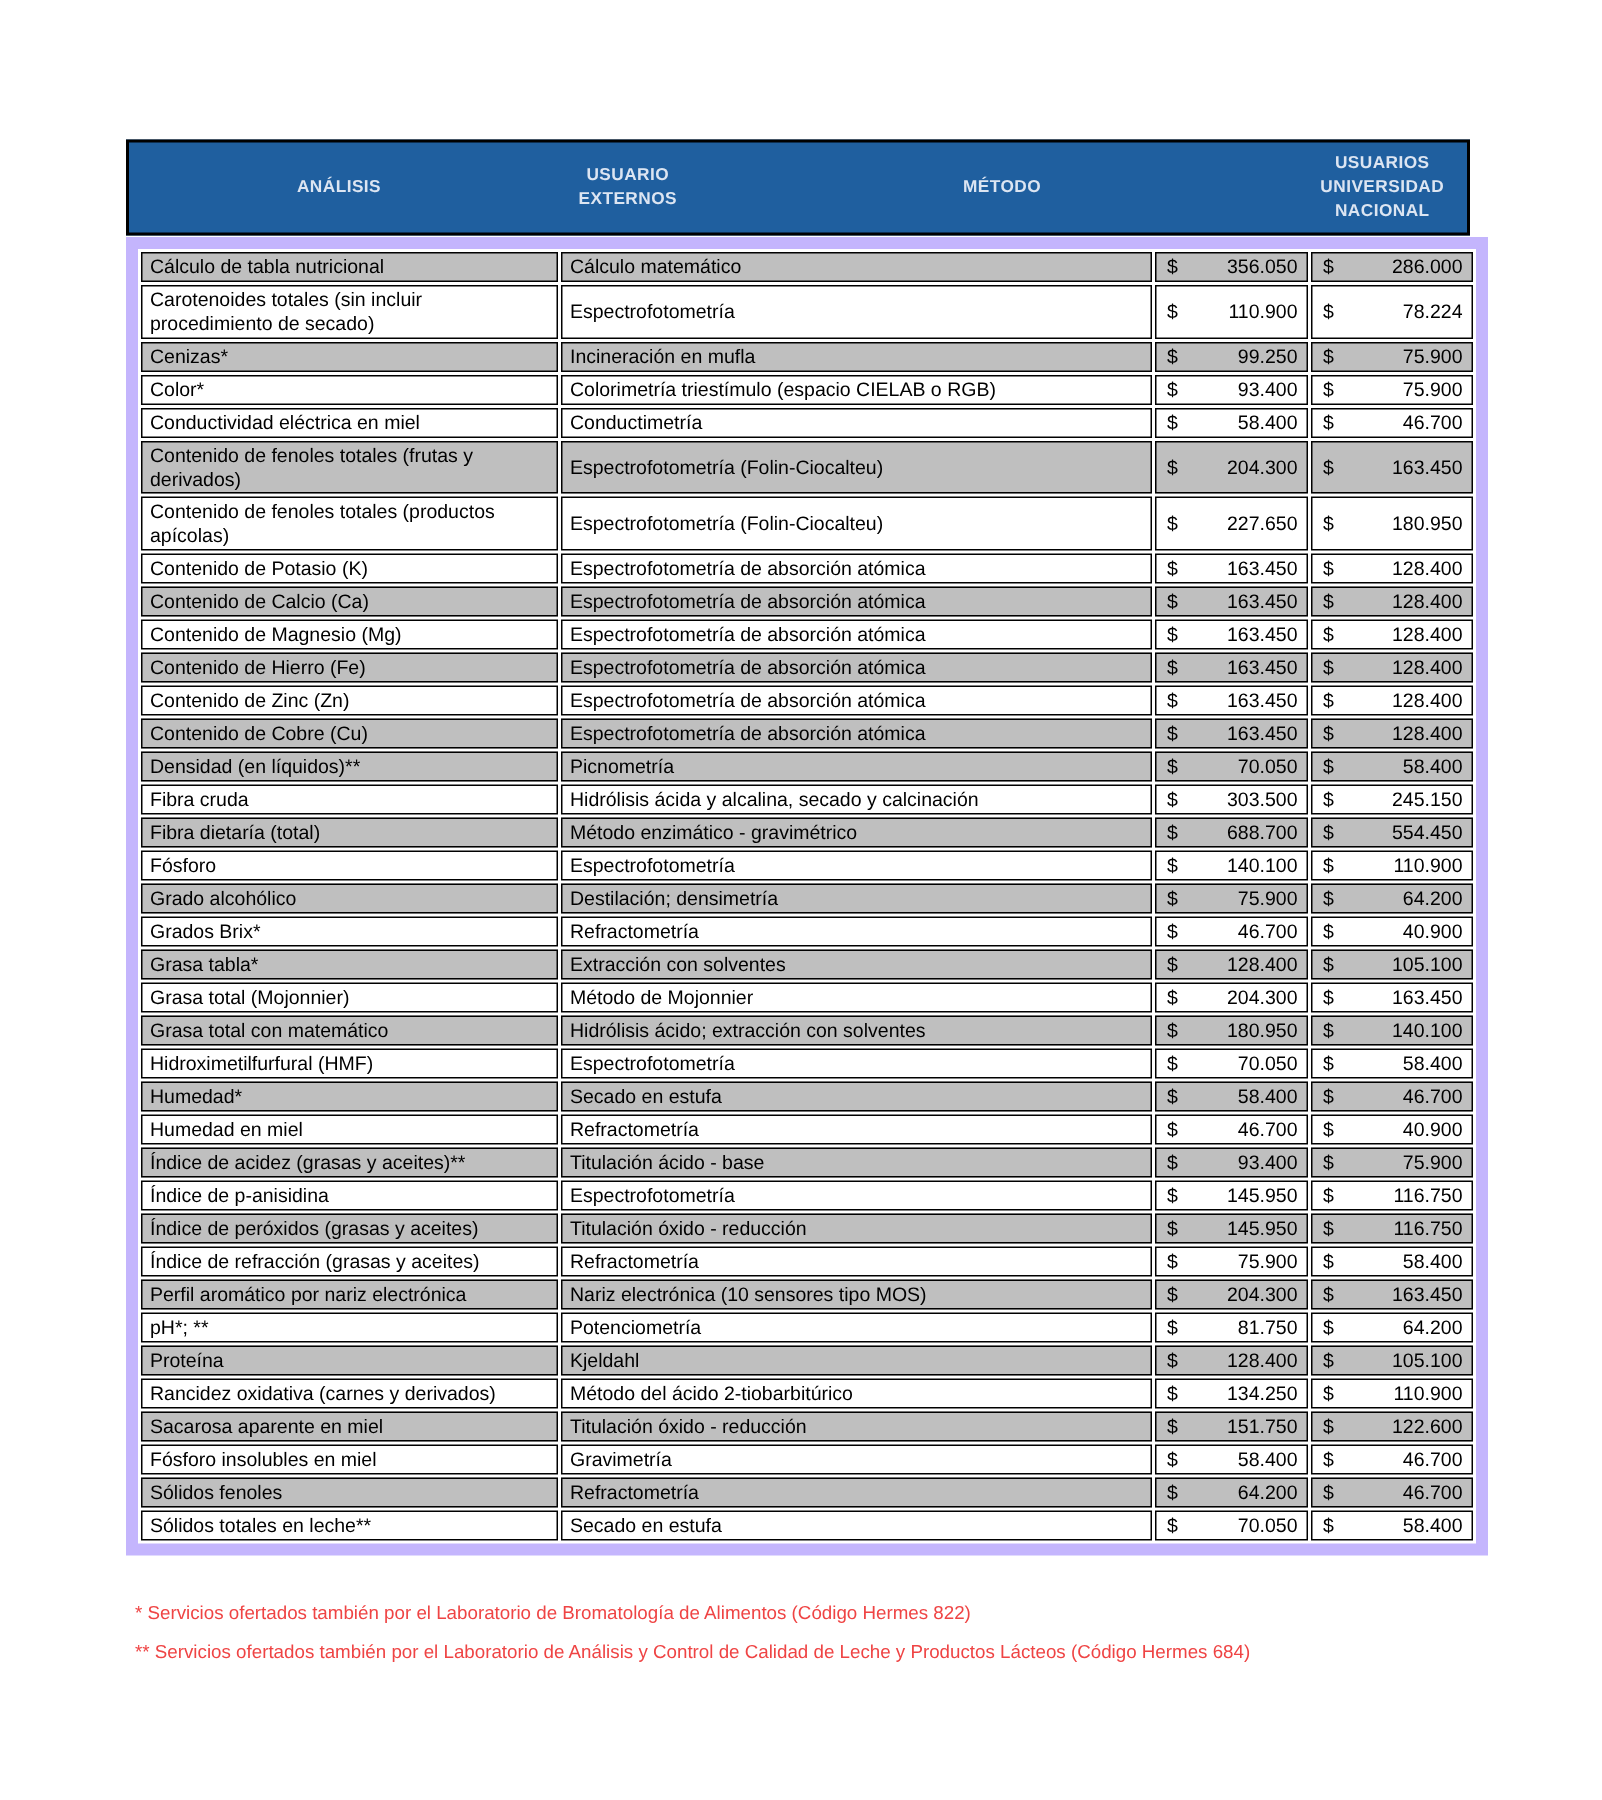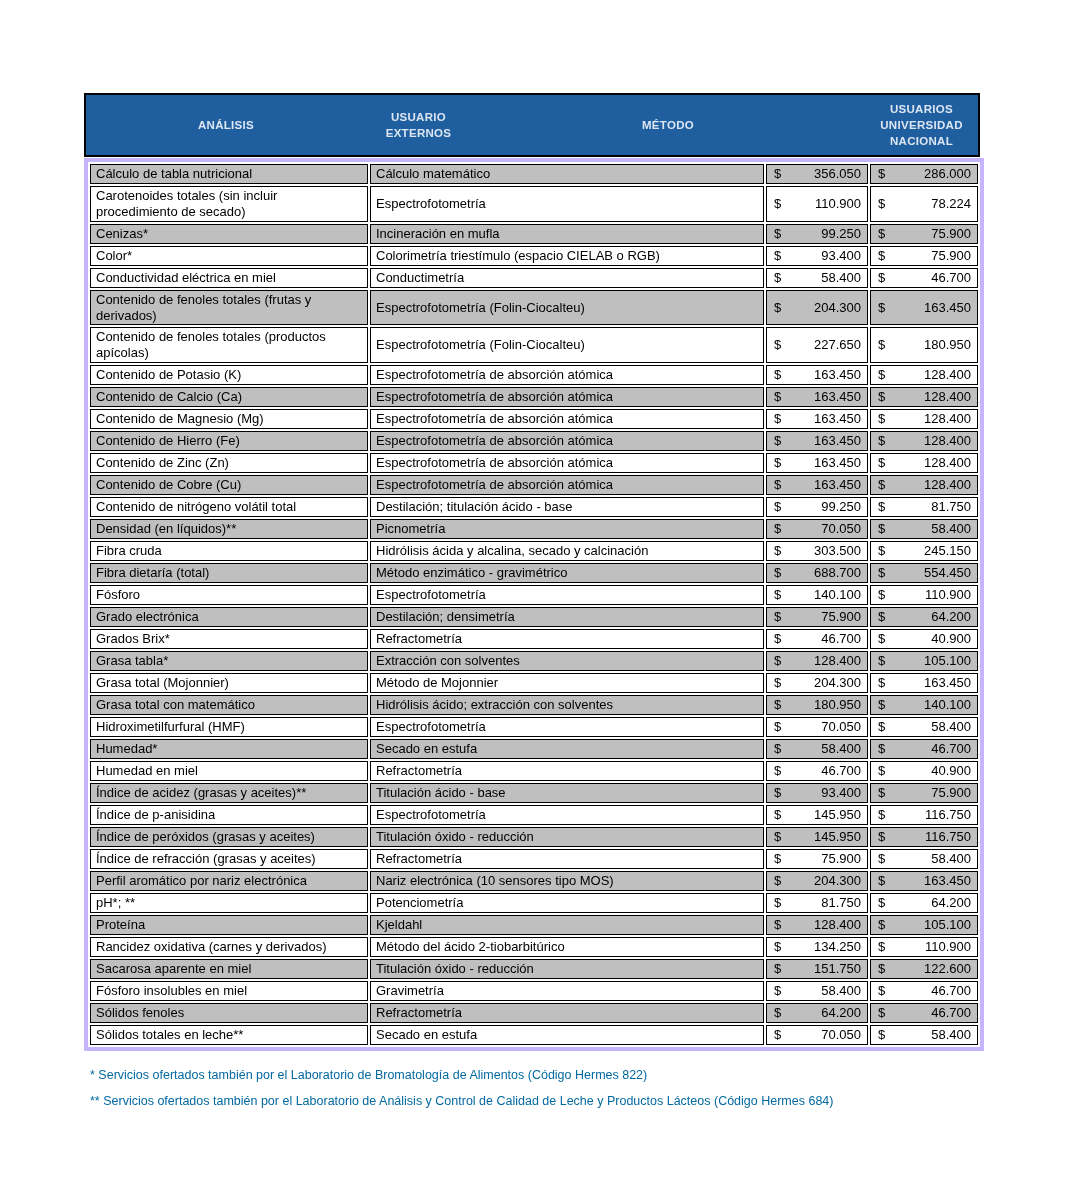--- a/index.html
+++ b/index.html
@@ -22,38 +22,38 @@
   }
   .hc-analisis{width:280px;}
   .hc-metodo{width:394px;}
   .hc-ext{width:105px;}
   .hc-nac{width:113px;}
 
   
   table.body-table{
     width:896px;box-sizing:border-box;table-layout:fixed;
     border-collapse:separate;border-spacing:2px;
-    border:4px solid #c4b5fd;background:#fff;margin-top:1px;
+    border:8px solid #c4b5fd;background:#fff;margin-top:1px;
   }
   td{
     border:1px solid #000;font-size:13px;line-height:1.22;
     vertical-align:middle;overflow:hidden;
   }
   tr.shade-gray td{background:#BFBFBF;}
   tr.shade-white td{background:#FFFFFF;}
   td.a-cell,td.m-cell{padding:1px 5px;height:16px;}
   td.p-cell{padding:0;height:16px;}
   .price{
     display:flex;justify-content:space-between;align-items:center;
     padding:1px 6px 1px 7px;
   }
   .price .num{text-align:right;}
 
   
-  .notes{position:absolute;left:90px;top:1068px;font-size:12.5px;color:#0369a1;}
+  .notes{position:absolute;left:90px;top:1068px;font-size:12.5px;color:#ef4444;}
   .note-line{margin:0 0 11px 0;line-height:1.2;}
 </style>
 </head>
 <body>
 
 <div class="sheet">
 
   <div class="header-band">
     <div class="header-cell hc-analisis">ANÁLISIS</div>
     <div class="header-cell hc-ext">USUARIO EXTERNOS</div>
@@ -270,36 +270,20 @@
         <span class="num">163.450</span>
       </div>
     </td>
     <td class="p-cell">
       <div class="price">
         <span>$</span>
         <span class="num">128.400</span>
       </div>
     </td>
   </tr>
-        <tr class="shade-white">
-    <td class="a-cell">Contenido de nitrógeno volátil total</td>
-    <td class="m-cell">Destilación; titulación ácido - base</td>
-    <td class="p-cell">
-      <div class="price">
-        <span>$</span>
-        <span class="num">99.250</span>
-      </div>
-    </td>
-    <td class="p-cell">
-      <div class="price">
-        <span>$</span>
-        <span class="num">81.750</span>
-      </div>
-    </td>
-  </tr>
         <tr class="shade-gray">
     <td class="a-cell">Densidad (en líquidos)**</td>
     <td class="m-cell">Picnometría</td>
     <td class="p-cell">
       <div class="price">
         <span>$</span>
         <span class="num">70.050</span>
       </div>
     </td>
     <td class="p-cell">
@@ -351,21 +335,21 @@
       </div>
     </td>
     <td class="p-cell">
       <div class="price">
         <span>$</span>
         <span class="num">110.900</span>
       </div>
     </td>
   </tr>
         <tr class="shade-gray">
-    <td class="a-cell">Grado electrónica</td>
+    <td class="a-cell">Grado alcohólico</td>
     <td class="m-cell">Destilación; densimetría</td>
     <td class="p-cell">
       <div class="price">
         <span>$</span>
         <span class="num">75.900</span>
       </div>
     </td>
     <td class="p-cell">
       <div class="price">
         <span>$</span>

